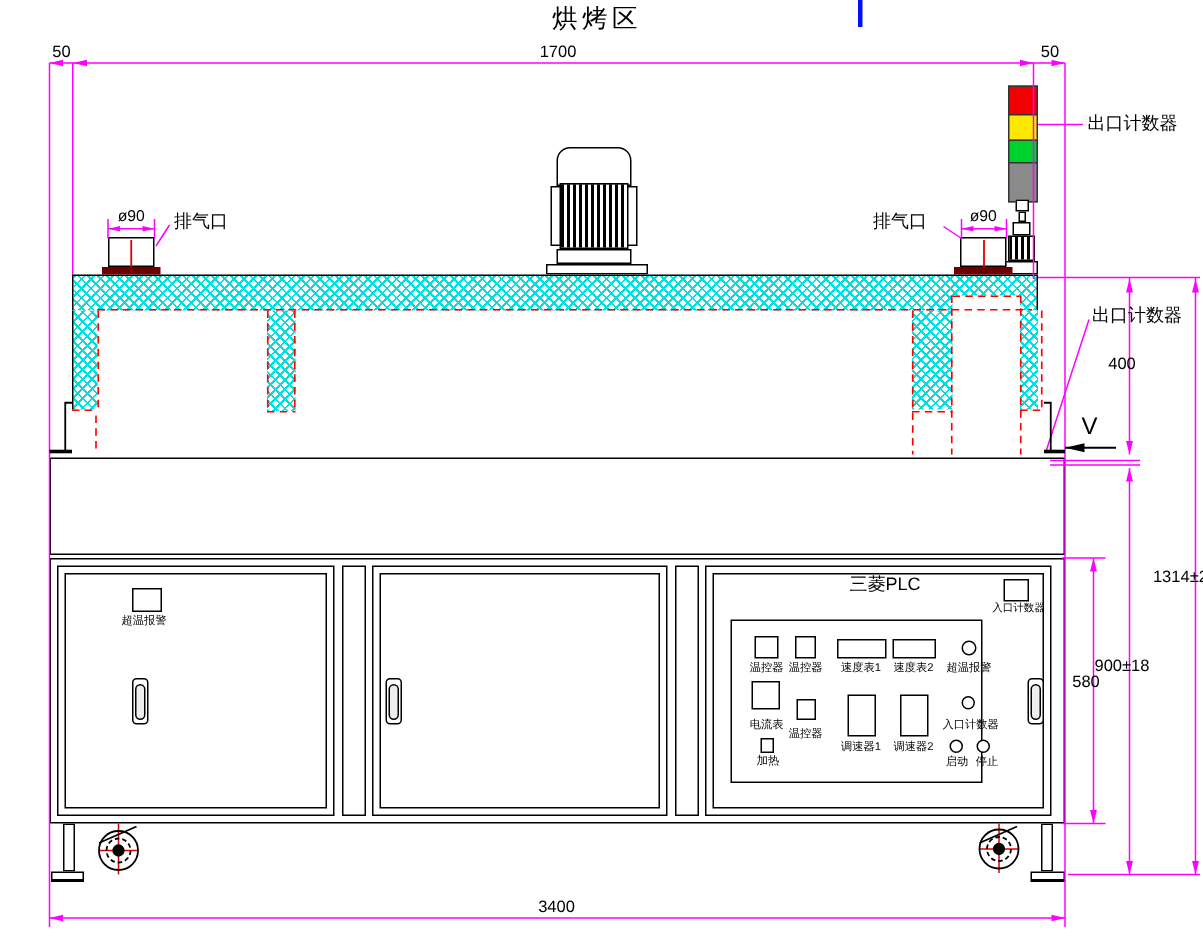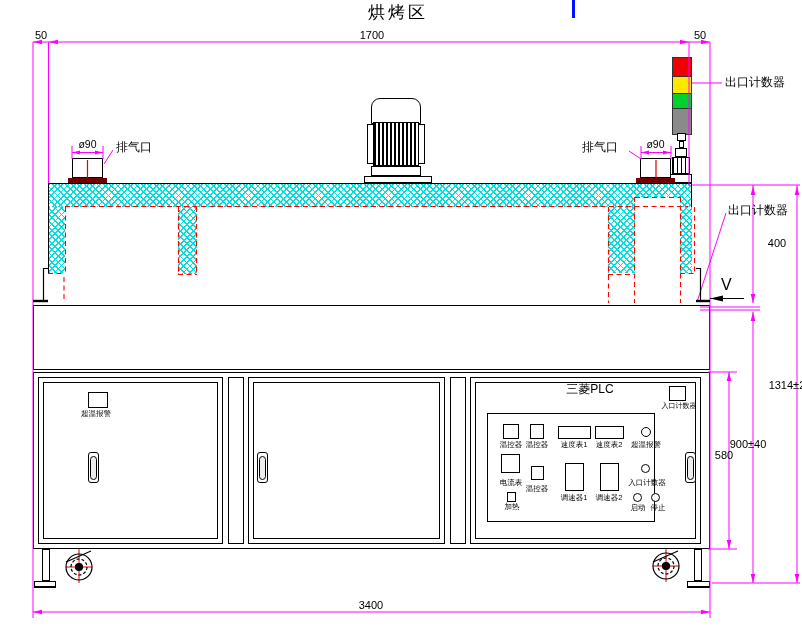--- a/index.html
+++ b/index.html
@@ -173,23 +173,23 @@
 
     <div class="t tc" style="left:71px;top:139px;width:33px;font-size:10.5px">ø90</div>
     <div class="t tc" style="left:639px;top:139px;width:33px;font-size:10.5px">ø90</div>
     <div class="t f12" style="left:116px;top:141px">排气口</div>
     <div class="t f12" style="left:582px;top:141px">排气口</div>
 
     <div class="t f12" style="left:725px;top:76px">出口计数器</div>
     <div class="t f12" style="left:728px;top:204px">出口计数器</div>
     <div class="t" style="left:721px;top:276px;font-size:16px">V</div>
 
-    <div class="t tc f11 rot" style="left:752px;top:237px;width:50px">400</div>
+    <div class="t tc f11 rot" style="left:723px;top:237px;width:50px">400</div>
     <div class="t tc f11 rot" style="left:760px;top:379px;width:60px">1314±25</div>
-    <div class="t tc f11 rot" style="left:722px;top:438px;width:52px">900±40</div>
+    <div class="t tc f11 rot" style="left:722px;top:438px;width:52px">900±18</div>
     <div class="t tc f11 rot" style="left:702px;top:449px;width:44px">580</div>
     <div class="t tc f11" style="left:349px;top:599px;width:44px">3400</div>
 
     <div class="t tc f7" style="left:68px;top:410px;width:56px">超温报警</div>
     <div class="t tc" style="left:658px;top:402px;width:42px;font-size:7px">入口计数器</div>
     <div class="t tc" style="left:545px;top:383px;width:90px;font-size:12px">三菱PLC</div>
 
     <div class="t tc f7" style="left:496px;top:441px;width:30px">温控器</div>
     <div class="t tc f7" style="left:522px;top:441px;width:30px">温控器</div>
     <div class="t tc f7" style="left:556px;top:441px;width:36px">速度表1</div>

